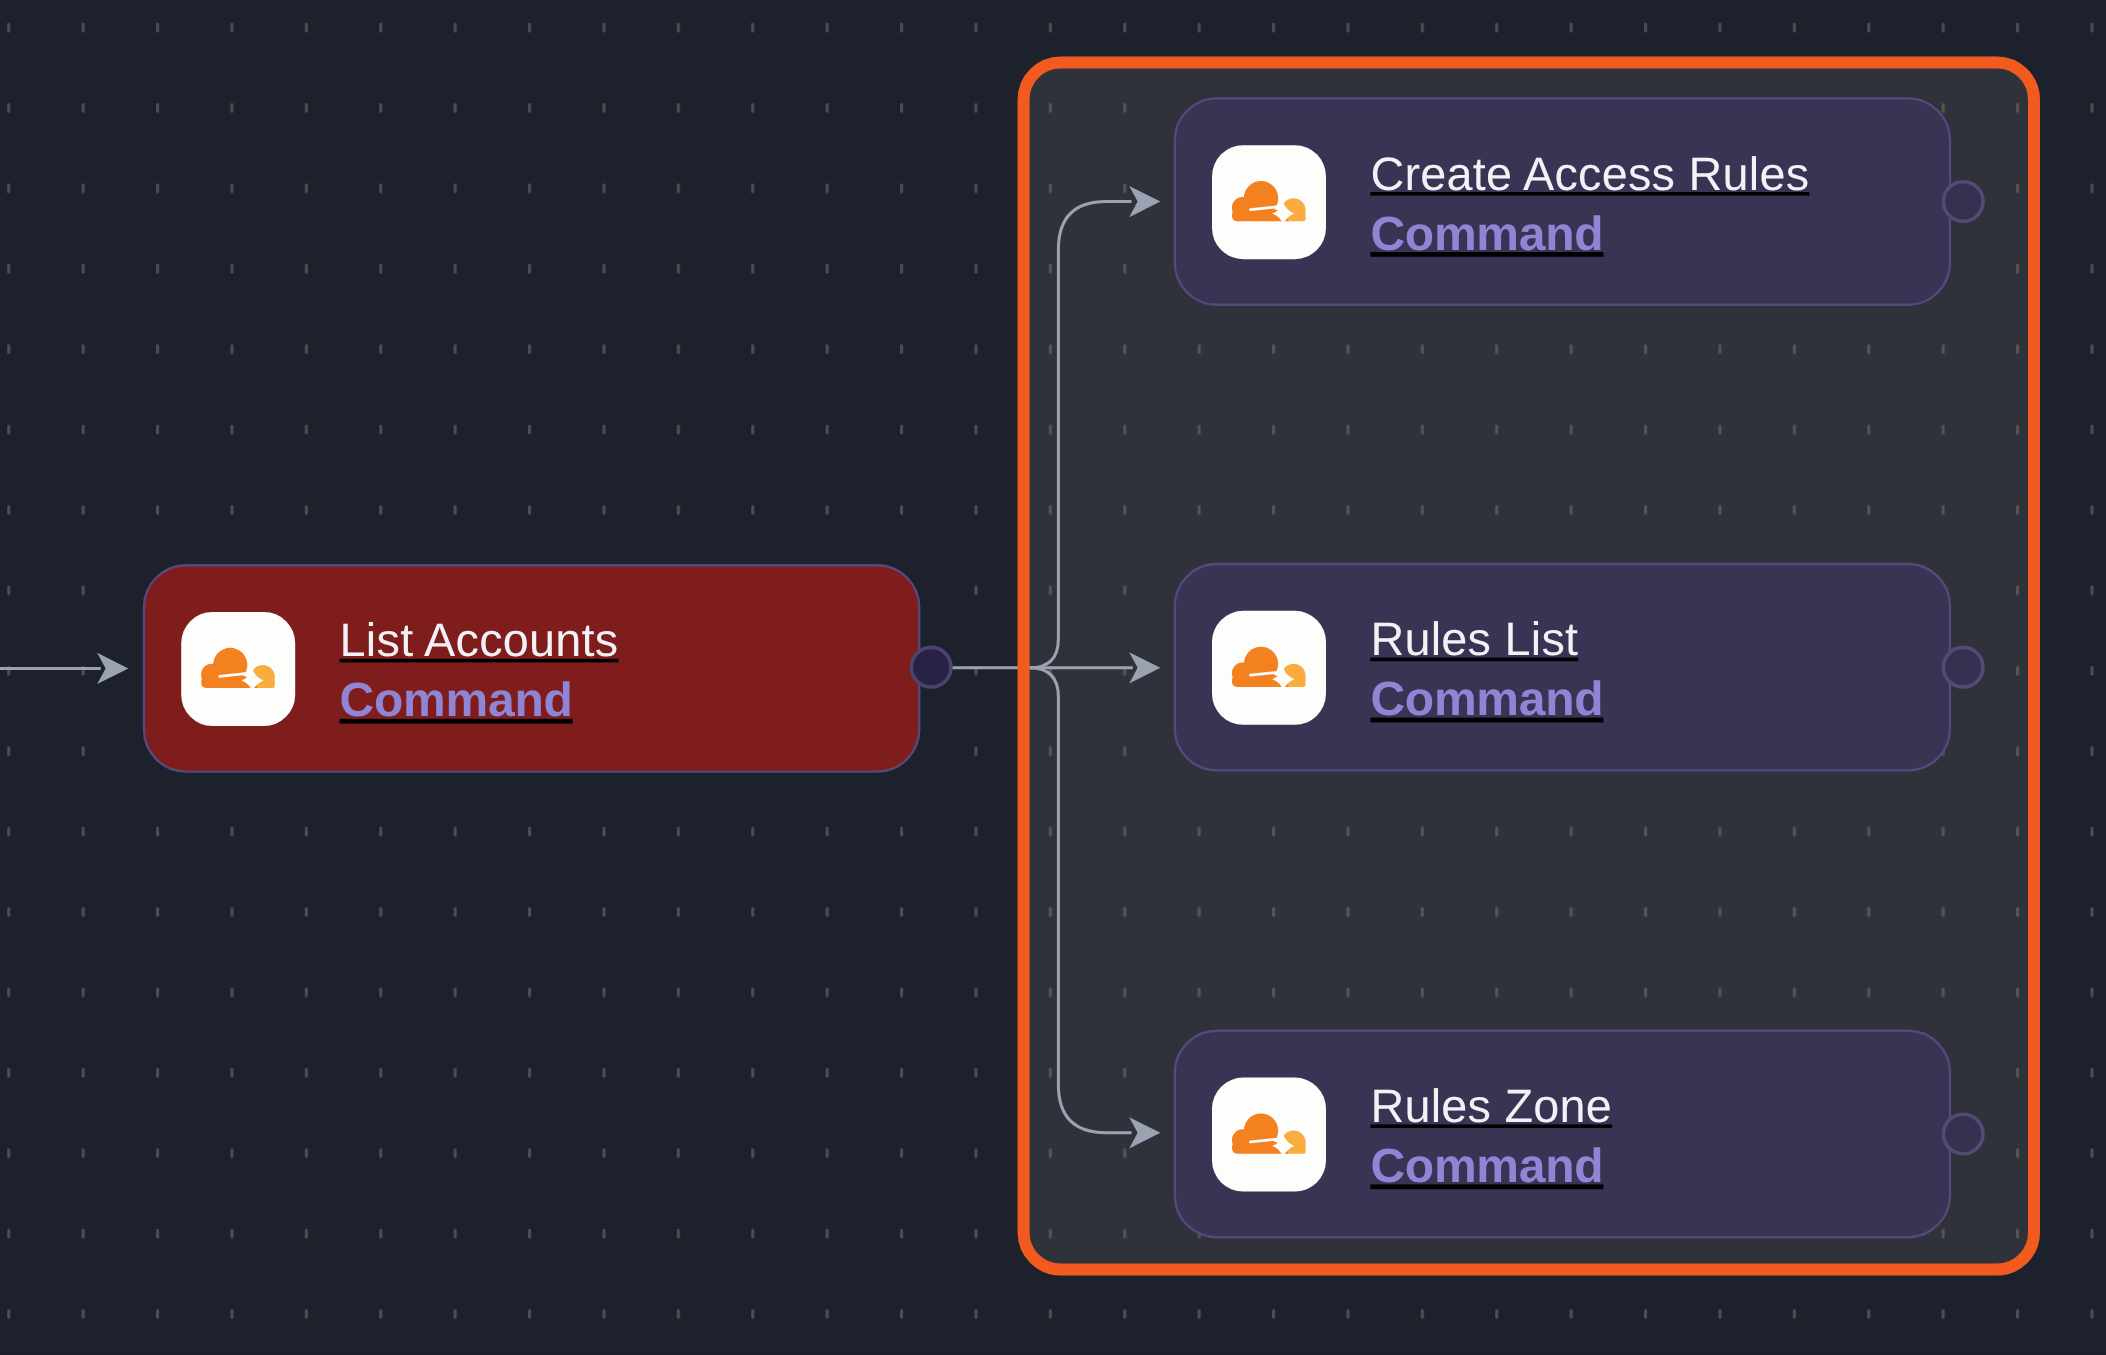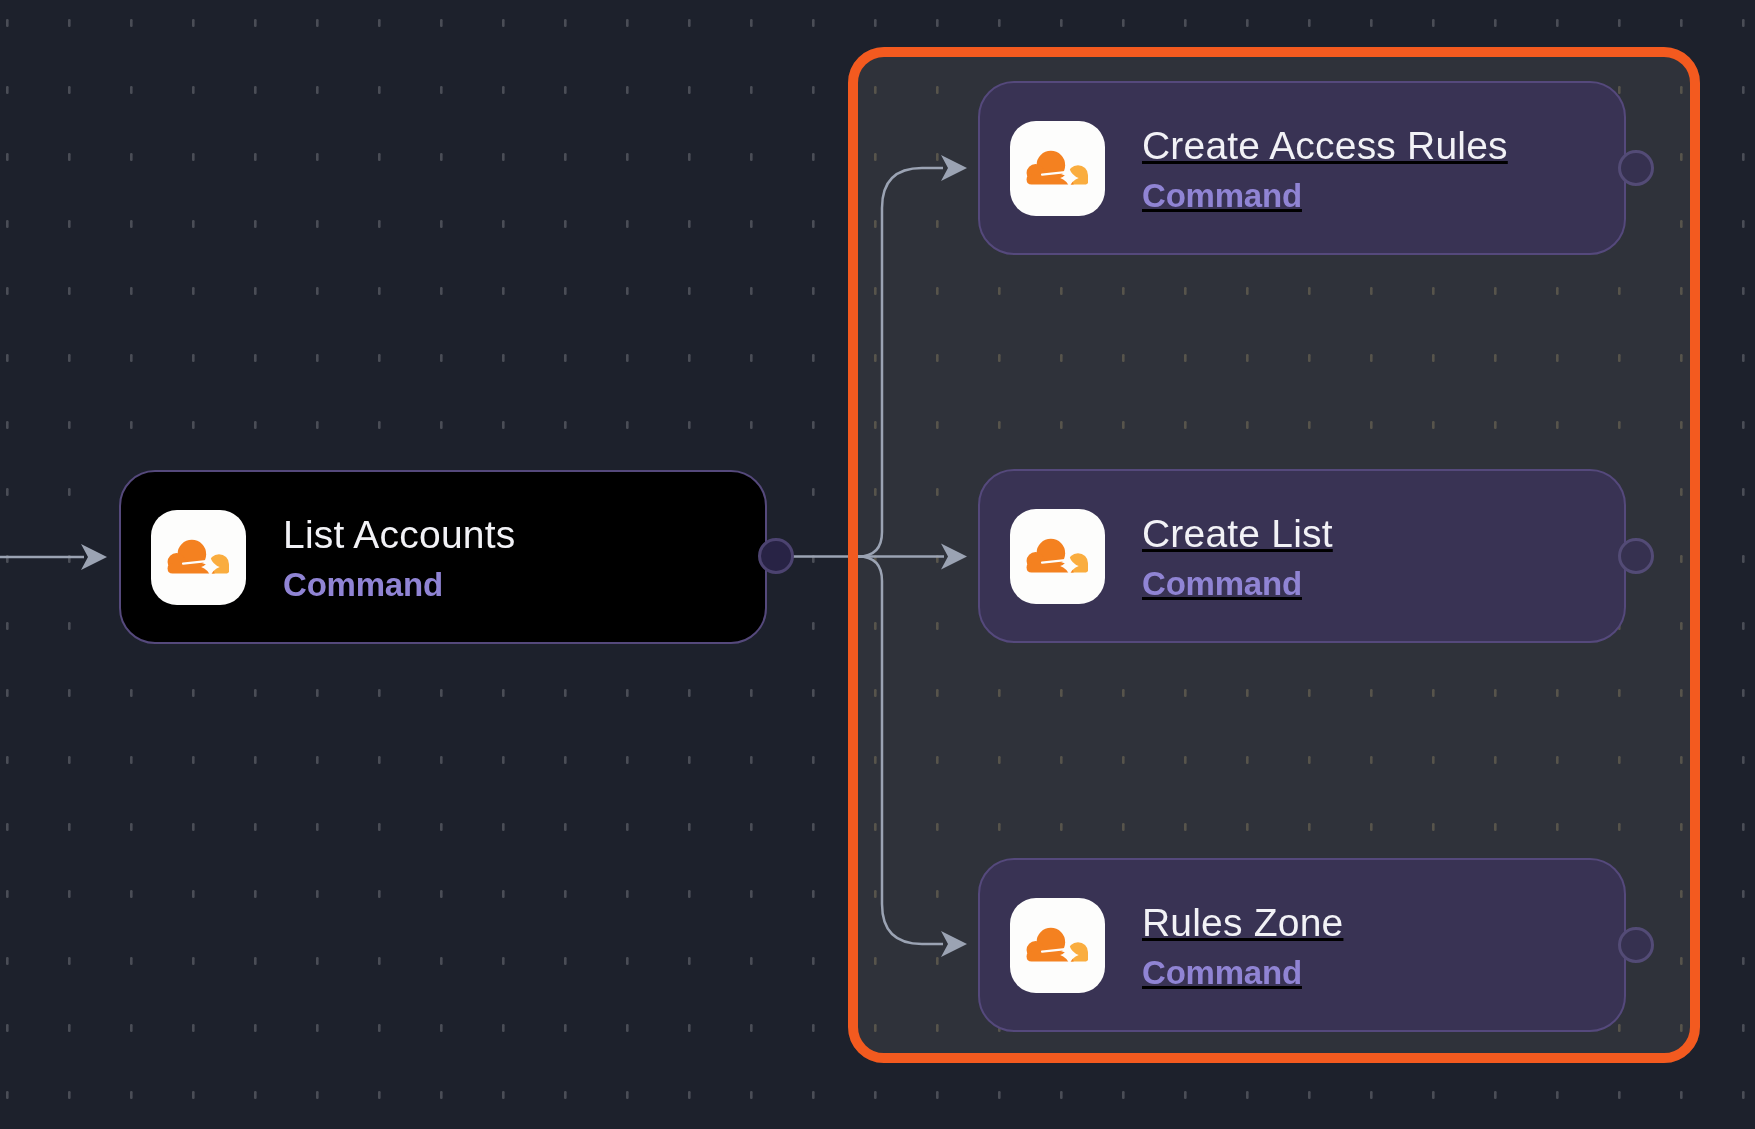--- a/index.html
+++ b/index.html
@@ -27,21 +27,21 @@
     box-sizing: border-box;
     width: 648px;
     height: 174px;
     background: rgba(80, 60, 130, 0.38);
     border: 2.5px solid #55497c;
     border-radius: 36px;
     display: flex;
     align-items: center;
     padding-left: 30px;
   }
-  .node-list-accounts   { left: 119px; top: 470px; background: #000000; align-items: center; }
+  .node-list-accounts   { left: 119px; top: 470px; background: #7f1d1d; align-items: center; }
   .node-create-access-rules { left: 978px; top: 81px;  background: #393354; }
   .node-create-list     { left: 978px; top: 469px; background: #393354; }
   .node-create-zone     { left: 978px; top: 858px; background: #393354; }
 
   .node-icon {
     width: 95px;
     height: 95px;
     background: #fdfdfc;
     border-radius: 26px;
     flex: 0 0 auto;
@@ -59,21 +59,21 @@
     color: #f2f2f6;
     font-size: 39px;
     font-weight: 400;
     line-height: 40px;
     white-space: nowrap;
     letter-spacing: 0.2px;
   }
   .node-subtitle {
     margin-top: 14px;
     color: #9084d4;
-    font-size: 33px;
+    font-size: 40px;
     font-weight: 700;
     line-height: 31px;
     letter-spacing: -0.2px;
     white-space: nowrap;
   }
   .port {
     position: absolute;
     box-sizing: border-box;
     width: 36px;
     height: 36px;
@@ -171,21 +171,21 @@
         <g fill="#f48120">
           <circle cx="40" cy="31" r="20"></circle>
           <circle cx="18.5" cy="42" r="12.5"></circle>
           <path d="M13 58 Q6 58 6 51 Q6 44 13 44 H56 L68 48 L72 58 Z"></path>
         </g>
         <path fill="#fdfdfc" d="M66 36 Q69.5 45.5 79 49 Q69.5 52.5 66 62 Q62.5 52.5 53 49 Q62.5 45.5 66 36 Z"></path>
         <rect fill="#fdfdfc" x="26" y="41" width="36" height="3.2" rx="1.6" transform="rotate(-6 44 42.5)"></rect>
       </svg>
     </div>
     <div class="node-texts">
-      <div class="node-title">Create List</div>
+      <div class="node-title">Rules List</div>
       <div class="node-subtitle">Command</div>
     </div>
   </div>
 
   <div class="node node-create-zone">
     <div class="node-icon">
       <svg width="72" height="50" viewBox="0 0 100 70">
         <path fill="#faad3f" d="M64 58 L64 45 A14 14 0 0 1 92 45 L92 55 Q92 58 89 58 Z"></path>
         <g fill="#f48120">
           <circle cx="40" cy="31" r="20"></circle>

